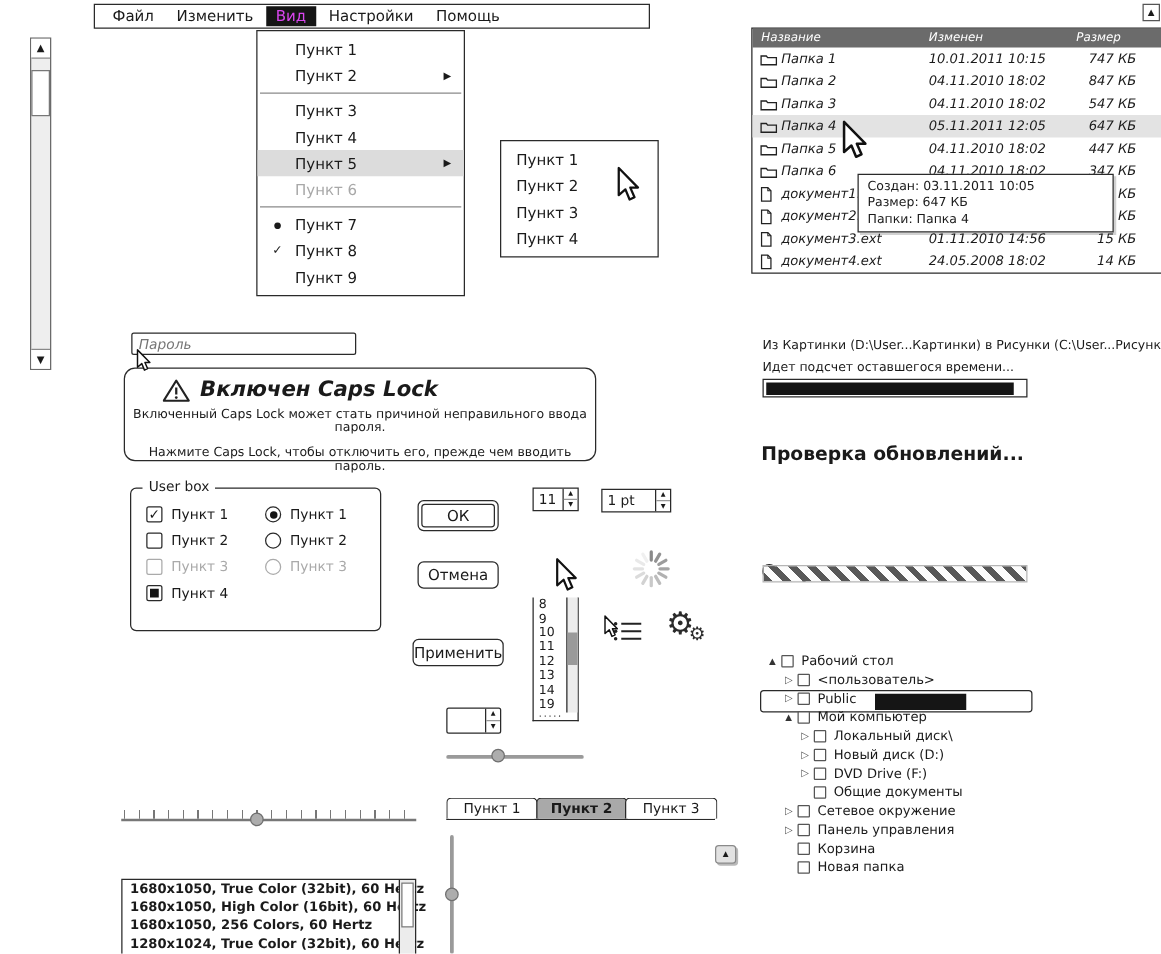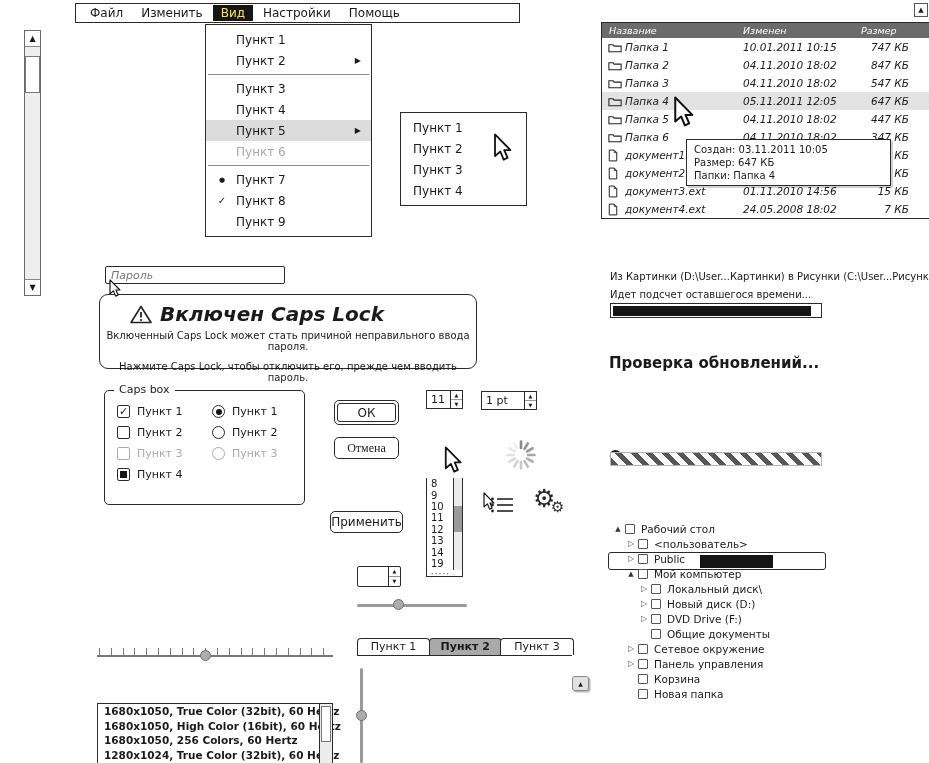--- a/index.html
+++ b/index.html
@@ -4,21 +4,21 @@
 <style>
   html,body{margin:0;padding:0;background:#fff;}
   .canvas{position:relative;width:929px;height:763px;background:#fff;overflow:hidden;
           font-family:"DejaVu Sans","Liberation Sans",sans-serif;color:#1a1a1a;}
   .abs{position:absolute;box-sizing:border-box;}
   .bx{border:1.5px solid #2a2a2a;background:#fff;}
 
   
   .menubar{display:flex;align-items:center;gap:2px;padding:0 6px;font-size:12px;}
   .menubar .mi{padding:1px 8px;white-space:nowrap;cursor:default;}
-  .menubar .mi.active{background:#151515;color:#fde047;}
+  .menubar .mi.active{background:#151515;color:#d946ef;}
 
   
   .menu{padding:4px 0;z-index:20;}
   .menu .row{position:relative;height:21px;display:flex;align-items:center;
              padding:0 10px 0 30px;font-size:12px;white-space:nowrap;}
   .menu .gut{position:absolute;left:8px;width:16px;text-align:center;font-size:10px;}
   .menu .gut.dot{font-size:7px;}
   .menu .arr{margin-left:auto;font-size:8px;}
   .menu .row.hl{background:#dcdcdc;}
   .menu .row.dis{color:#a8a8a8;}
@@ -47,21 +47,21 @@
 
   
   .vscroll{border:1.2px solid #6a6a6a;background:#eee;}
   .vs-btn{height:15px;display:flex;align-items:center;justify-content:center;font-size:8px;background:#fff;border-bottom:1px solid #888;}
   .vs-btn.bottom{position:absolute;bottom:0;left:0;right:0;border-top:1px solid #888;border-bottom:none;}
   .vs-thumb{position:absolute;top:25px;left:0;right:0;height:35px;background:#fff;border:1px solid #777;}
 
   
   .callout{border:1.5px solid #2a2a2a;border-radius:9px;background:#fff;}
   .callout .ti{display:flex;align-items:center;gap:8px;margin:7px 0 2px 30px;
-               font-size:20px;font-weight:bold;font-style:italic;}
+               font-size:17px;font-weight:bold;font-style:italic;}
   .callout .ln{font-size:10px;text-align:center;margin-top:4px;}
 
   
   .gbox{border:1.5px solid #2a2a2a;border-radius:5px;}
   .gbox .legend{position:absolute;top:-8px;left:9px;background:#fff;padding:0 5px;font-size:11px;}
   .opt{position:absolute;display:flex;align-items:center;gap:7px;font-size:11px;white-space:nowrap;}
   .cb{width:13px;height:13px;border:1.5px solid #2a2a2a;border-radius:2px;background:#fff;
       display:flex;align-items:center;justify-content:center;font-size:11px;font-weight:bold;box-sizing:border-box;}
   .cb.dis{border-color:#aaa;}
   .cb .fillsq{width:7px;height:7px;background:#151515;}
@@ -308,21 +308,21 @@
     </div>
     <div class="frow">
       <span class="fic">
           <svg width="10" height="13" viewBox="0 0 12 15">
             <path d="M1.5 1 L7.5 1 L10.5 4 L10.5 14 L1.5 14 Z" fill="none" stroke="#222" stroke-width="1.2"></path>
             <path d="M7.5 1 L7.5 4 L10.5 4" fill="none" stroke="#222" stroke-width="1"></path>
           </svg>
         </span>
       <span class="fname">документ4.ext</span>
       <span class="fdate">24.05.2008 18:02</span>
-      <span class="fsize">7 КБ</span>
+      <span class="fsize">14 КБ</span>
     </div>
 
     <div class="fscroll">
       <div class="fs-btn">
           <span>▲</span>
         </div>
       <div class="fs-thumb"></div>
       <div class="fs-btn bottom">
           <span>▼</span>
         </div>
@@ -351,21 +351,21 @@
           <line x1="11" y1="7" x2="11" y2="12.5" stroke="#222" stroke-width="1.8"></line>
           <circle cx="11" cy="15" r="1.1" fill="#222"></circle>
         </svg>
       <span>Включен Caps Lock</span>
     </div>
     <div class="ln">Включенный Caps Lock может стать причиной неправильного ввода пароля.</div>
     <div class="ln" style="margin-top:9px;">Нажмите Caps Lock, чтобы отключить его, прежде чем вводить пароль.</div>
   </div>
 
   <div class="abs gbox" style="left:104px;top:390px;width:201px;height:115px;">
-    <span class="legend">Caps box</span>
+    <span class="legend">User box</span>
 
     <div class="opt" style="left:12px;top:14px;">
       <span class="cb">
           <span>✓</span>
         </span>
       <span>Пункт 1</span>
     </div>
     <div class="opt" style="left:12px;top:35px;">
       <span class="cb"></span>
       <span>Пункт 2</span>
@@ -393,21 +393,21 @@
     </div>
     <div class="opt" style="left:107px;top:56px;">
       <span class="rb dis"></span>
       <span class="lbl-dis">Пункт 3</span>
     </div>
   </div>
 
   <div class="abs btn btn-default" style="left:334px;top:400px;width:65px;height:25px;">
       <span>ОК</span>
     </div>
-  <div class="abs btn" style="left:334px;top:412px;width:65px;height:22px;font-family:Liberation Serif, serif;">
+  <div class="abs btn" style="left:334px;top:424px;width:65px;height:22px;">
       <span>Отмена</span>
     </div>
   <div class="abs btn" style="left:330px;top:464px;width:73px;height:22px;text-align:center;">
       <span>Применить</span>
     </div>
 
   <div class="abs spin" style="left:426px;top:390px;width:37px;height:19px;">
     <span class="val">11</span>
     <span class="udcol">
         <span>▲</span>

